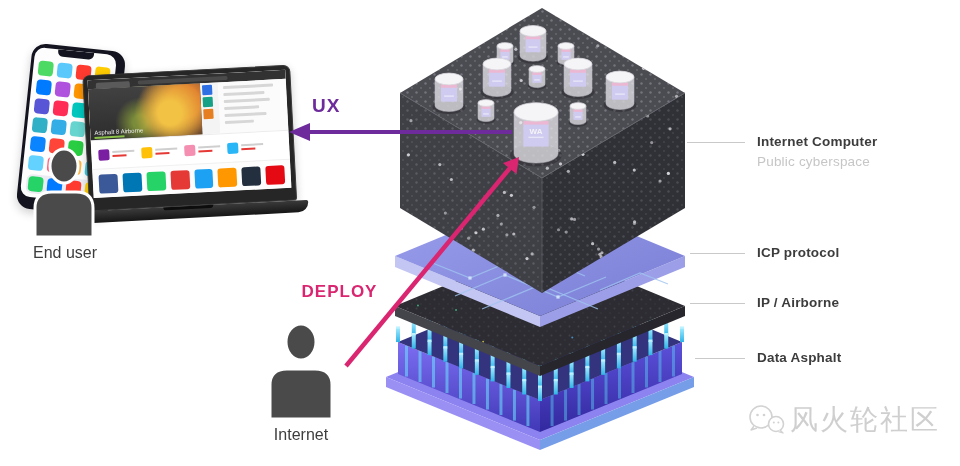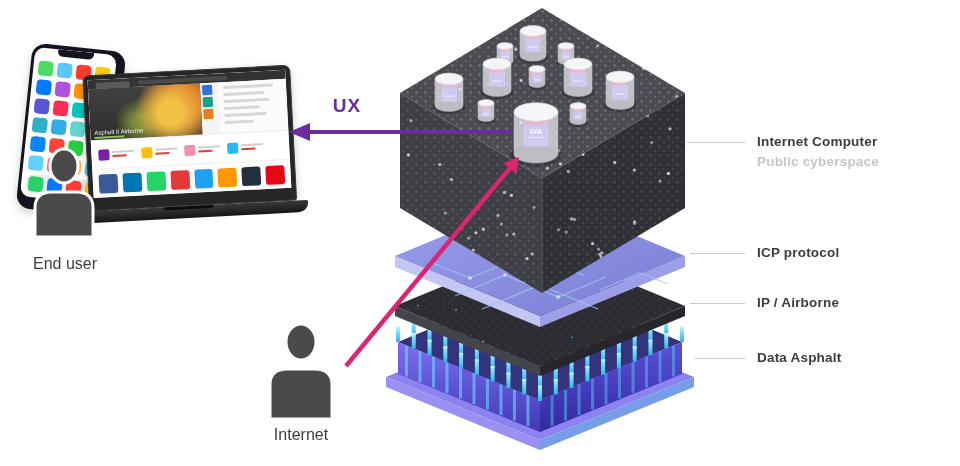--- a/index.html
+++ b/index.html
@@ -3,23 +3,23 @@
 <meta charset="utf-8">
 <style>
   html,body{margin:0;padding:0;background:#ffffff;}
   .stage{position:relative;width:960px;height:466px;background:#fff;overflow:hidden;
          font-family:"Liberation Sans",sans-serif;}
   .abs{position:absolute;}
   svg{display:block;}
   
   .conn{position:absolute;height:1px;background:#c9c9c9;}
   .layer-title{position:absolute;font-size:13.5px;font-weight:bold;color:#3c3c3c;letter-spacing:.2px;white-space:nowrap;}
-  .layer-sub{position:absolute;font-size:13.5px;font-weight:bold;color:#c6c6c6;letter-spacing:.2px;white-space:nowrap;}
+  .layer-sub{position:absolute;font-size:13.5px;font-weight:normal;color:#c6c6c6;letter-spacing:.2px;white-space:nowrap;}
   
-  .ux-label{position:absolute;left:312px;top:95px;width:70px;text-align:center;
+  .ux-label{position:absolute;left:312px;top:95px;width:70px;
             font-size:19px;font-weight:bold;letter-spacing:1px;color:#6e2b9c;}
   .deploy-label{position:absolute;left:282px;top:282px;width:115px;text-align:center;
             font-size:17px;font-weight:bold;letter-spacing:1px;color:#da2570;}
   .actor-label{position:absolute;font-size:16px;color:#3d3d3d;text-align:center;}
   
   .watermark{position:absolute;left:744px;top:400px;display:flex;align-items:center;color:#cfcfcf;}
   .watermark-text{font-size:28px;letter-spacing:2px;color:#cfcfcf;line-height:40px;}
   
   .phone{position:absolute;left:24px;top:47px;width:88px;height:158px;background:#141420;
          border-radius:14px;padding:4px 3px;transform:rotate(6deg);box-shadow:0 4px 10px rgba(0,0,0,.18);}
@@ -734,30 +734,44 @@
         <ellipse cx="64" cy="166" rx="14" ry="17" fill="#4a4a4a" stroke="#ffffff" stroke-width="3"></ellipse>
       </g>
       <g>
         <path d="M 270 419 L 270 385 Q 270 369 287 369
                  L 315 369 Q 332 369 332 385 L 332 419 Z" fill="#4a4a4a" stroke="#ffffff" stroke-width="3"></path>
         <ellipse cx="301" cy="342" rx="15" ry="18" fill="#4a4a4a" stroke="#ffffff" stroke-width="3"></ellipse>
       </g>
     </svg>
 
   <div class="ux-label">UX</div>
-
-  <div class="actor-label" style="left:20px;top:255px;width:90px">End user</div>
+  <div class="deploy-label">DEPLOY</div>
+
+  <div class="actor-label" style="left:20px;top:244px;width:90px">End user</div>
   <div class="actor-label" style="left:252px;top:426px;width:98px">Internet</div>
 
   <div class="conn" style="left:687px;top:142px;width:58px"></div>
   <div class="layer-title" style="left:757px;top:134px">Internet Computer</div>
   <div class="layer-sub" style="left:757px;top:154px">Public cyberspace</div>
 
   <div class="conn" style="left:690px;top:253px;width:55px"></div>
   <div class="layer-title" style="left:757px;top:245px">ICP protocol</div>
 
   <div class="conn" style="left:690px;top:303px;width:55px"></div>
   <div class="layer-title" style="left:757px;top:295px">IP / Airborne</div>
 
   <div class="conn" style="left:695px;top:358px;width:50px"></div>
   <div class="layer-title" style="left:757px;top:350px">Data Asphalt</div>
 
+  <div class="watermark">
+    <svg width="46" height="40" viewBox="0 0 46 40">
+      <circle cx="17" cy="17" r="11" fill="#ffffff" stroke="#d2d2d2" stroke-width="1.6"></circle>
+      <circle cx="13.5" cy="15" r="1.3" fill="#d2d2d2"></circle>
+      <circle cx="20" cy="15" r="1.3" fill="#d2d2d2"></circle>
+      <path d="M10 26 L7 30 L13 28" fill="#ffffff" stroke="#d2d2d2" stroke-width="1.4" stroke-linejoin="round"></path>
+      <circle cx="32" cy="24" r="7.5" fill="#ffffff" stroke="#d2d2d2" stroke-width="1.6"></circle>
+      <circle cx="29.8" cy="22.6" r="1" fill="#d2d2d2"></circle>
+      <circle cx="34.4" cy="22.6" r="1" fill="#d2d2d2"></circle>
+      <path d="M36 30 L39 33 L34.5 31.6" fill="#ffffff" stroke="#d2d2d2" stroke-width="1.3" stroke-linejoin="round"></path>
+    </svg>
+    <span class="watermark-text">风火轮社区</span>
+  </div>
 </div>
 
 </body></html>

